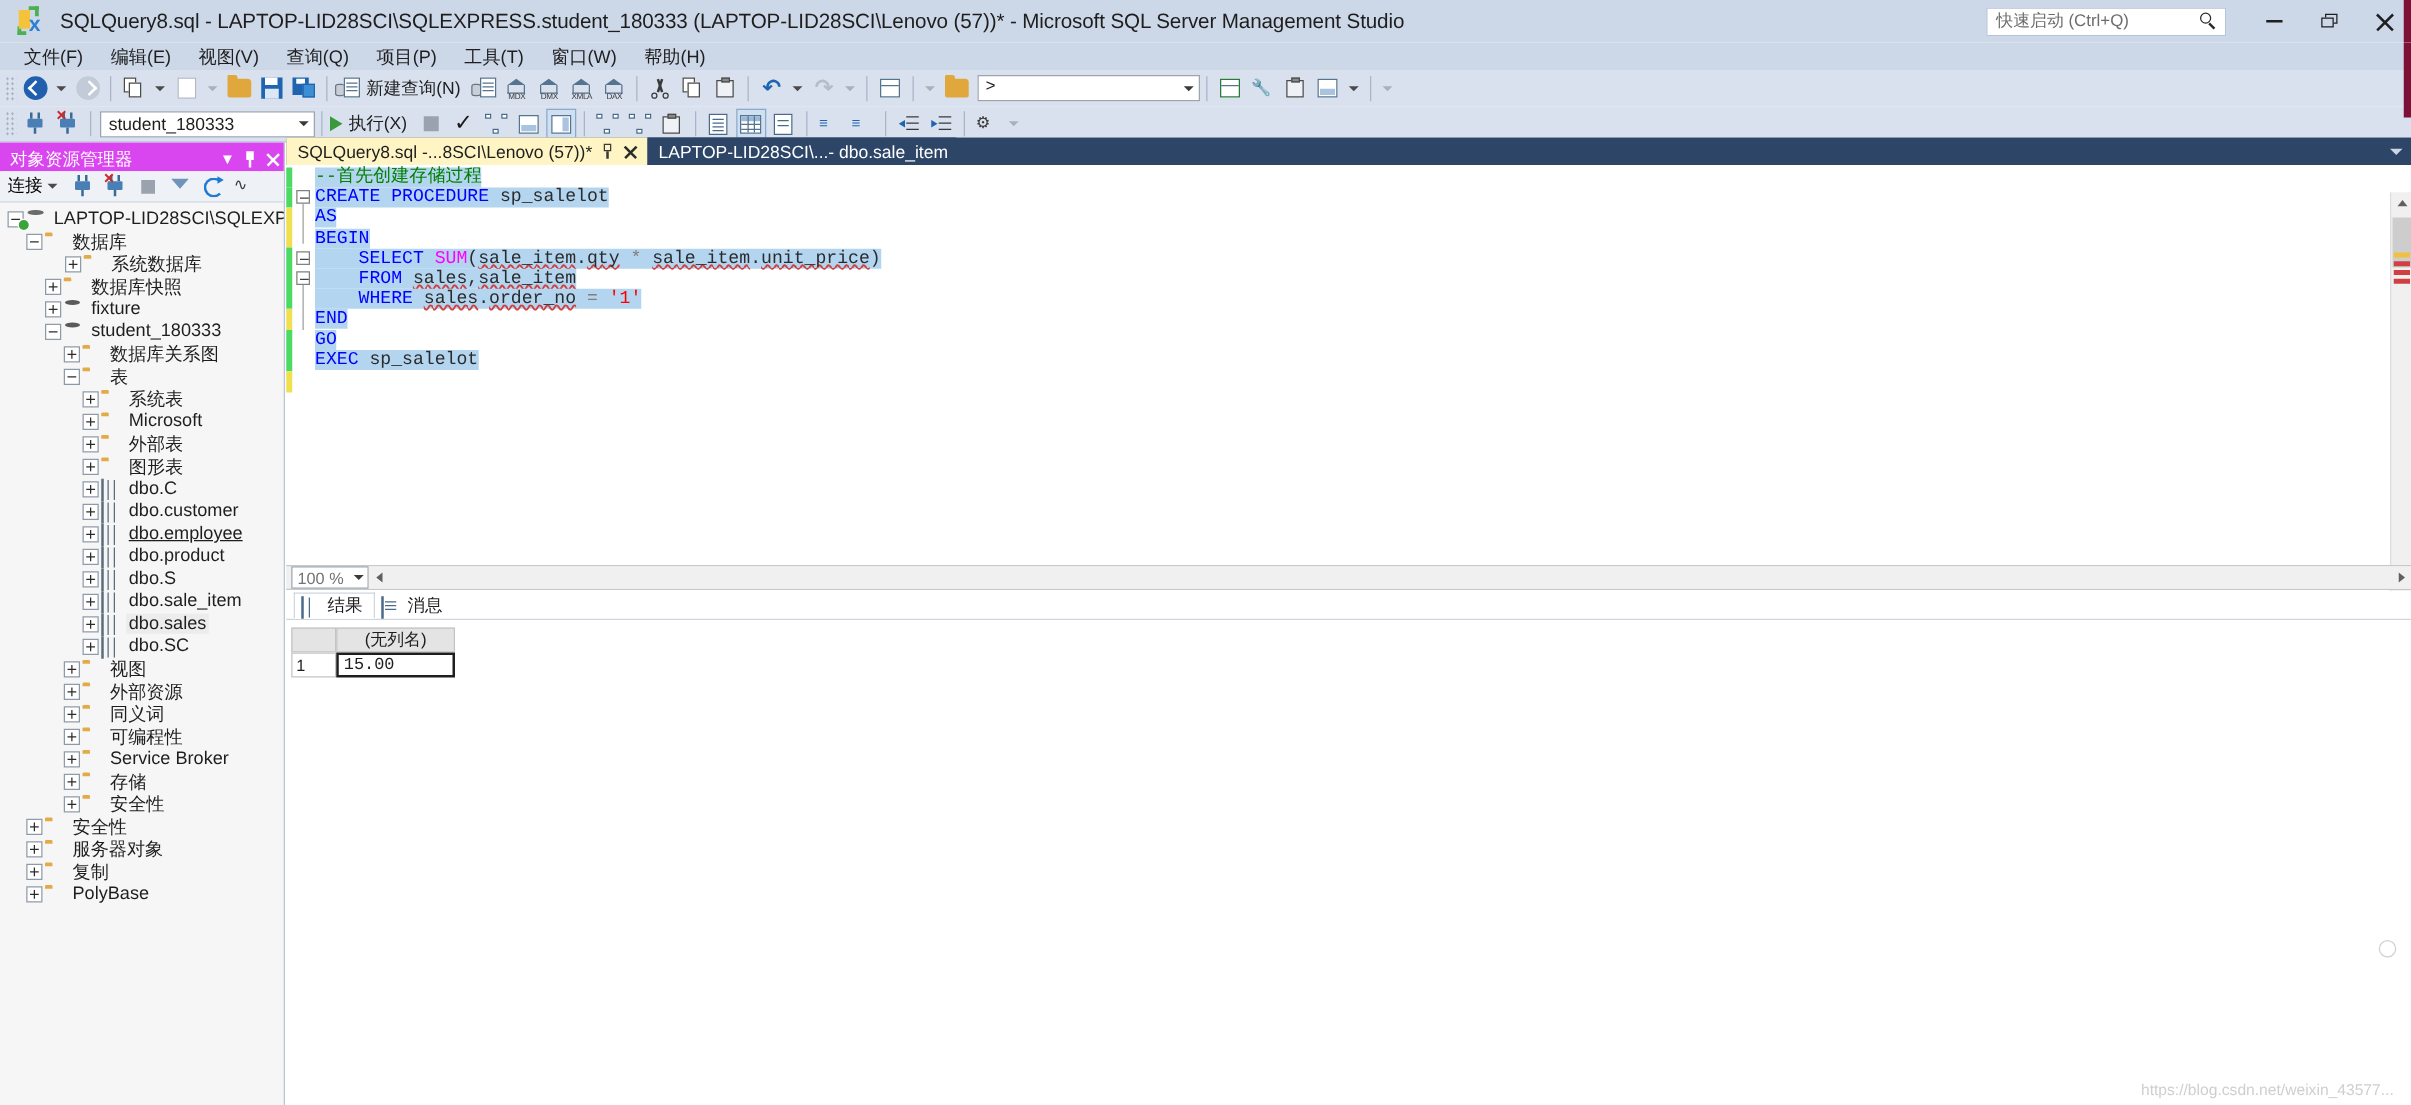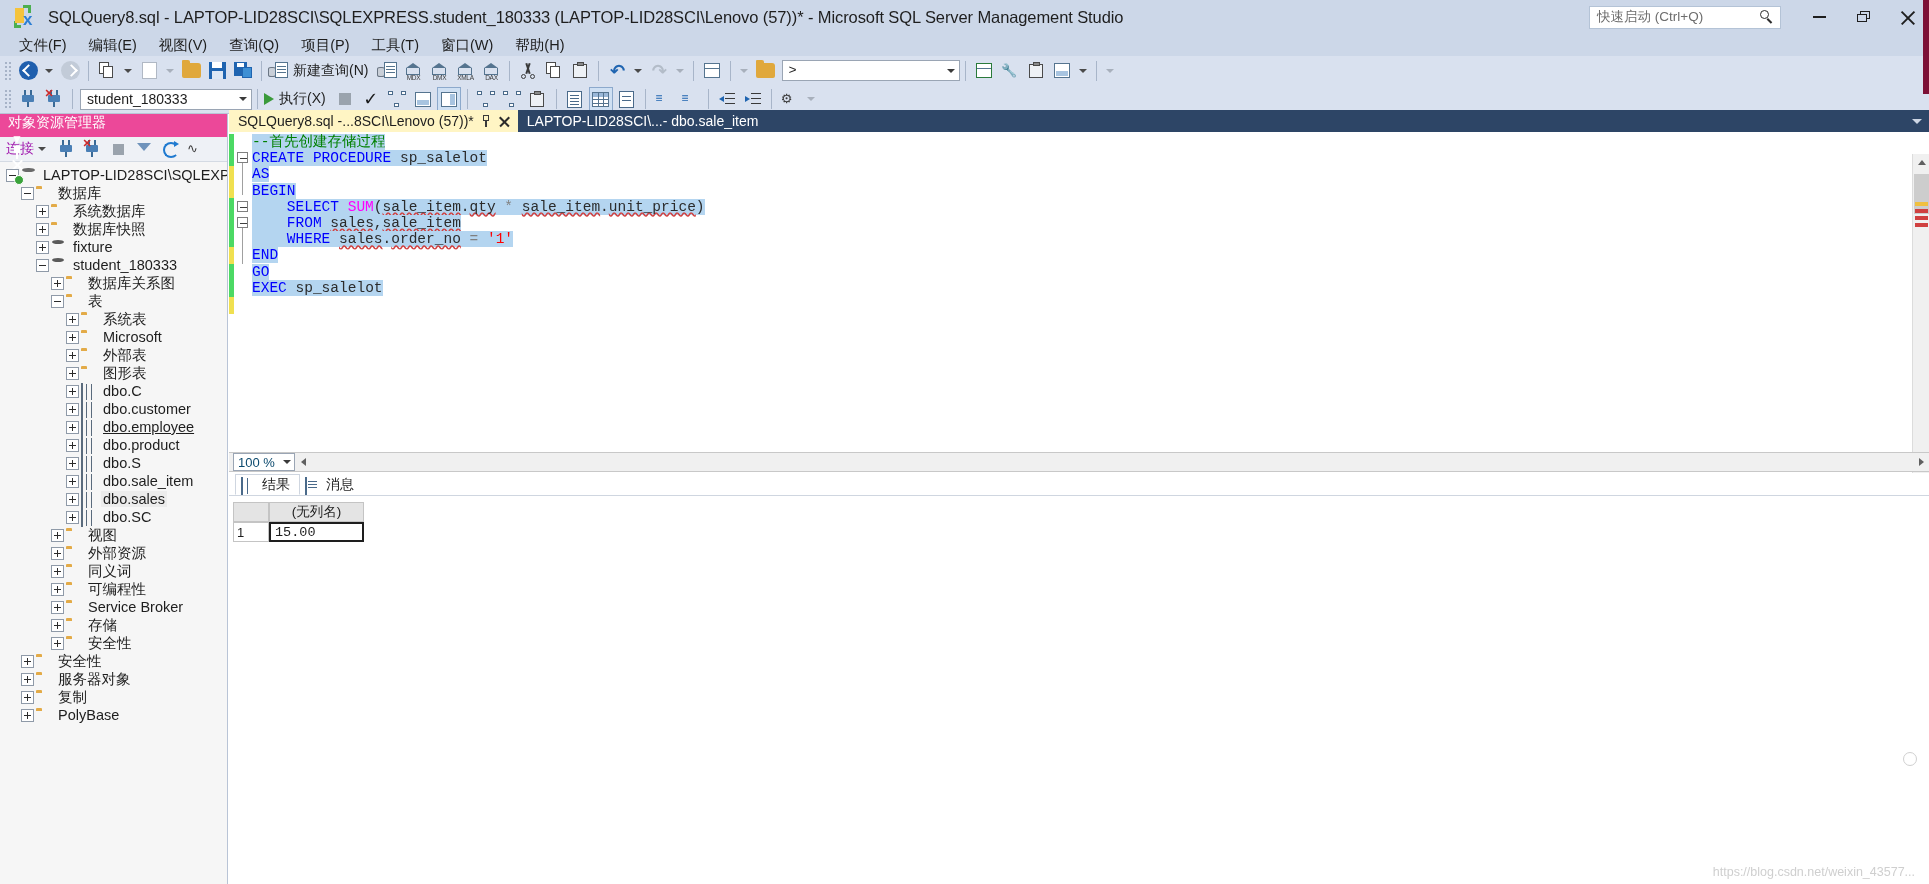--- a/index.html
+++ b/index.html
@@ -158,32 +158,32 @@
   .ico-refresh { width:17px; height:17px; position:relative; }
   .ico-refresh:before { content:""; position:absolute; left:1px; top:1px; width:12px; height:12px;
       border:2.2px solid #1f7ad0; border-radius:50%; border-right-color: transparent; }
   .ico-refresh:after { content:""; position:absolute; right:0px; top:0px; width:0; height:0;
       border-left:5px solid #1f7ad0; border-top:3px solid transparent; border-bottom:3px solid transparent; }
   .ico-activity { width:18px; height:14px; color:#3a3a3a; font-size:13px; line-height:14px; font-family:"DejaVu Sans",sans-serif; }
 
   
   .oe-panel { position: absolute; left: 0; top: 114px; width: 228px; height: 770px; background: #f6f6f6;
       border-right: 1px solid #b9c4d6; }
-  .oe-header { height: 23px; background: #ec4899; display: flex; align-items: flex-start; padding-left: 8px; flex-direction: column; }
+  .oe-header { height: 23px; background: #d946ef; display: flex; align-items: flex-end; padding-left: 8px; }
   .oe-title { color: #ffffff; font-size: 14px; flex: 1; white-space: nowrap; }
   .oe-hicon { width: 18px; height: 20px; display:flex; align-items:center; justify-content:center; color:#ffffff; font-size:12px; }
   .oe-hicon .pin { position:relative; width:10px; height:13px; }
   .oe-hicon .pin .hd { position:absolute; left:2px; top:0; width:6px; height:7px; background:#fff; }
   .oe-hicon .pin .st { position:absolute; left:4.2px; top:7px; width:1.6px; height:6px; background:#fff; }
   .oe-hicon .xm { position:relative; width:11px; height:11px; }
   .oe-hicon .xm:before, .oe-hicon .xm:after { content:""; position:absolute; left:-1px; top:5px; width:13px; height:1.6px; background:#fff; }
   .oe-hicon .xm:before { transform:rotate(45deg); } .oe-hicon .xm:after { transform:rotate(-45deg); }
   .oe-toolbar { height: 25px; background: #eef1f6; display:flex; align-items:center; padding-left:6px;
       border-bottom: 1px solid #d4dae3; }
-  .oe-connect { font-size: 14px; color:#a21caf; display:flex; align-items:center; padding-right:3px; }
+  .oe-connect { font-size: 14px; color:#000000; display:flex; align-items:center; padding-right:3px; }
   .oe-tree { padding-top: 4px; font-size: 14.5px; color:#1e1e1e; overflow:hidden; height: 718px; }
   .tnode { display:flex; align-items:center; height:18px; white-space:nowrap; }
   .tnode.selected .tlabel { background:#ececec; }
   .texp { width:13px; height:13px; flex:0 0 auto; margin-right:2px; position:relative; }
   .texp.has { border:1px solid #8f9aa8; background:#fff; }
   .texp.has:before { content:""; position:absolute; left:2px; top:5px; width:7px; height:1.3px; background:#2b2b2b; }
   .texp.has.plus:after { content:""; position:absolute; left:5px; top:2px; width:1.3px; height:7px; background:#2b2b2b; }
   .ticon { width:16px; height:14px; flex:0 0 auto; margin-right:4px; position:relative; }
   .ic-folder { width:14px; height:11px; background:#e3ab48; border-radius:1px 2px 1px 1px; margin-top:2px; }
   .ic-folder:before { content:""; position:absolute; left:0; top:0px; width:6px; height:3px; background:#e3ab48; border-radius:1px 1px 0 0; }
@@ -235,21 +235,21 @@
   .csr-up, .csr-dn { width:17px; height:17px; display:flex; align-items:center; justify-content:center; background:#f0f0f0; }
   .csr-up .a { width:0;height:0;border-left:4px solid transparent;border-right:4px solid transparent;border-bottom:5px solid #606060; }
   .csr-dn .a { width:0;height:0;border-left:4px solid transparent;border-right:4px solid transparent;border-top:5px solid #606060; }
   .csr-thumb { position:absolute; left:1px; top:20px; width:15px; height:40px; background:#cdcdcd; }
   .csr-marks { position:absolute; left:2px; top:48px; width:13px; }
   .csr-mark { width:13px; height:4px; margin-bottom:3px; }
 
   .zoombar { position:absolute; left:0; top:342px; right:0; height:20px; background:#f0f0f0;
       border-top:1px solid #c8c8c8; border-bottom:1px solid #c8c8c8; display:flex; align-items:center; }
   .zoomsel { width:62px; height:18px; margin-left:4px; background:#fff; border:1px solid #9aa5b4;
-      display:flex; align-items:center; padding-left:4px; font-size:13px; color:#0c4a6e;text-align:center; }
+      display:flex; align-items:center; padding-left:4px; font-size:13px; color:#737373;text-align:center; }
   .zoomsel .cv { margin-left:auto; margin-right:3px; width:0;height:0;
       border-left:4px solid transparent;border-right:4px solid transparent;border-top:4px solid #3a3a3a; }
   .hsb { flex:1; height:18px; background:#f0f0f0; display:flex; align-items:center; }
   .hsb .lb, .hsb .rb { width:16px; height:18px; display:flex; align-items:center; justify-content:center; }
   .hsb .lb .a { width:0;height:0;border-top:4px solid transparent;border-bottom:4px solid transparent;border-right:5px solid #606060; }
   .hsb .rb .a { width:0;height:0;border-top:4px solid transparent;border-bottom:4px solid transparent;border-left:5px solid #606060; }
 
   .results { position:absolute; left:0; top:363px; right:0; bottom:0; background:#ffffff; }
   .res-tabs { height:23px; display:flex; align-items:flex-end; padding-left:6px; background:#ffffff;
      border-bottom:1px solid #cfd6e0; }
@@ -645,21 +645,21 @@
         <div class="tnode" style="padding-left: 6px;">
           <span class="texp has"></span>
           <span class="ticon"><span class="ic-server"></span></span>
           <span class="tlabel">LAPTOP-LID28SCI\SQLEXPRES</span>
         </div>
         <div class="tnode" style="padding-left: 21px;">
           <span class="texp has"></span>
           <span class="ticon"><span class="ic-folder"></span></span>
           <span class="tlabel">数据库</span>
         </div>
-        <div class="tnode" style="padding-left: 36px;">
+        <div class="tnode" style="padding-left: 52px;">
           <span class="texp has plus"></span>
           <span class="ticon"><span class="ic-folder"></span></span>
           <span class="tlabel">系统数据库</span>
         </div>
         <div class="tnode" style="padding-left: 36px;">
           <span class="texp has plus"></span>
           <span class="ticon"><span class="ic-folder"></span></span>
           <span class="tlabel">数据库快照</span>
         </div>
         <div class="tnode" style="padding-left: 36px;">

